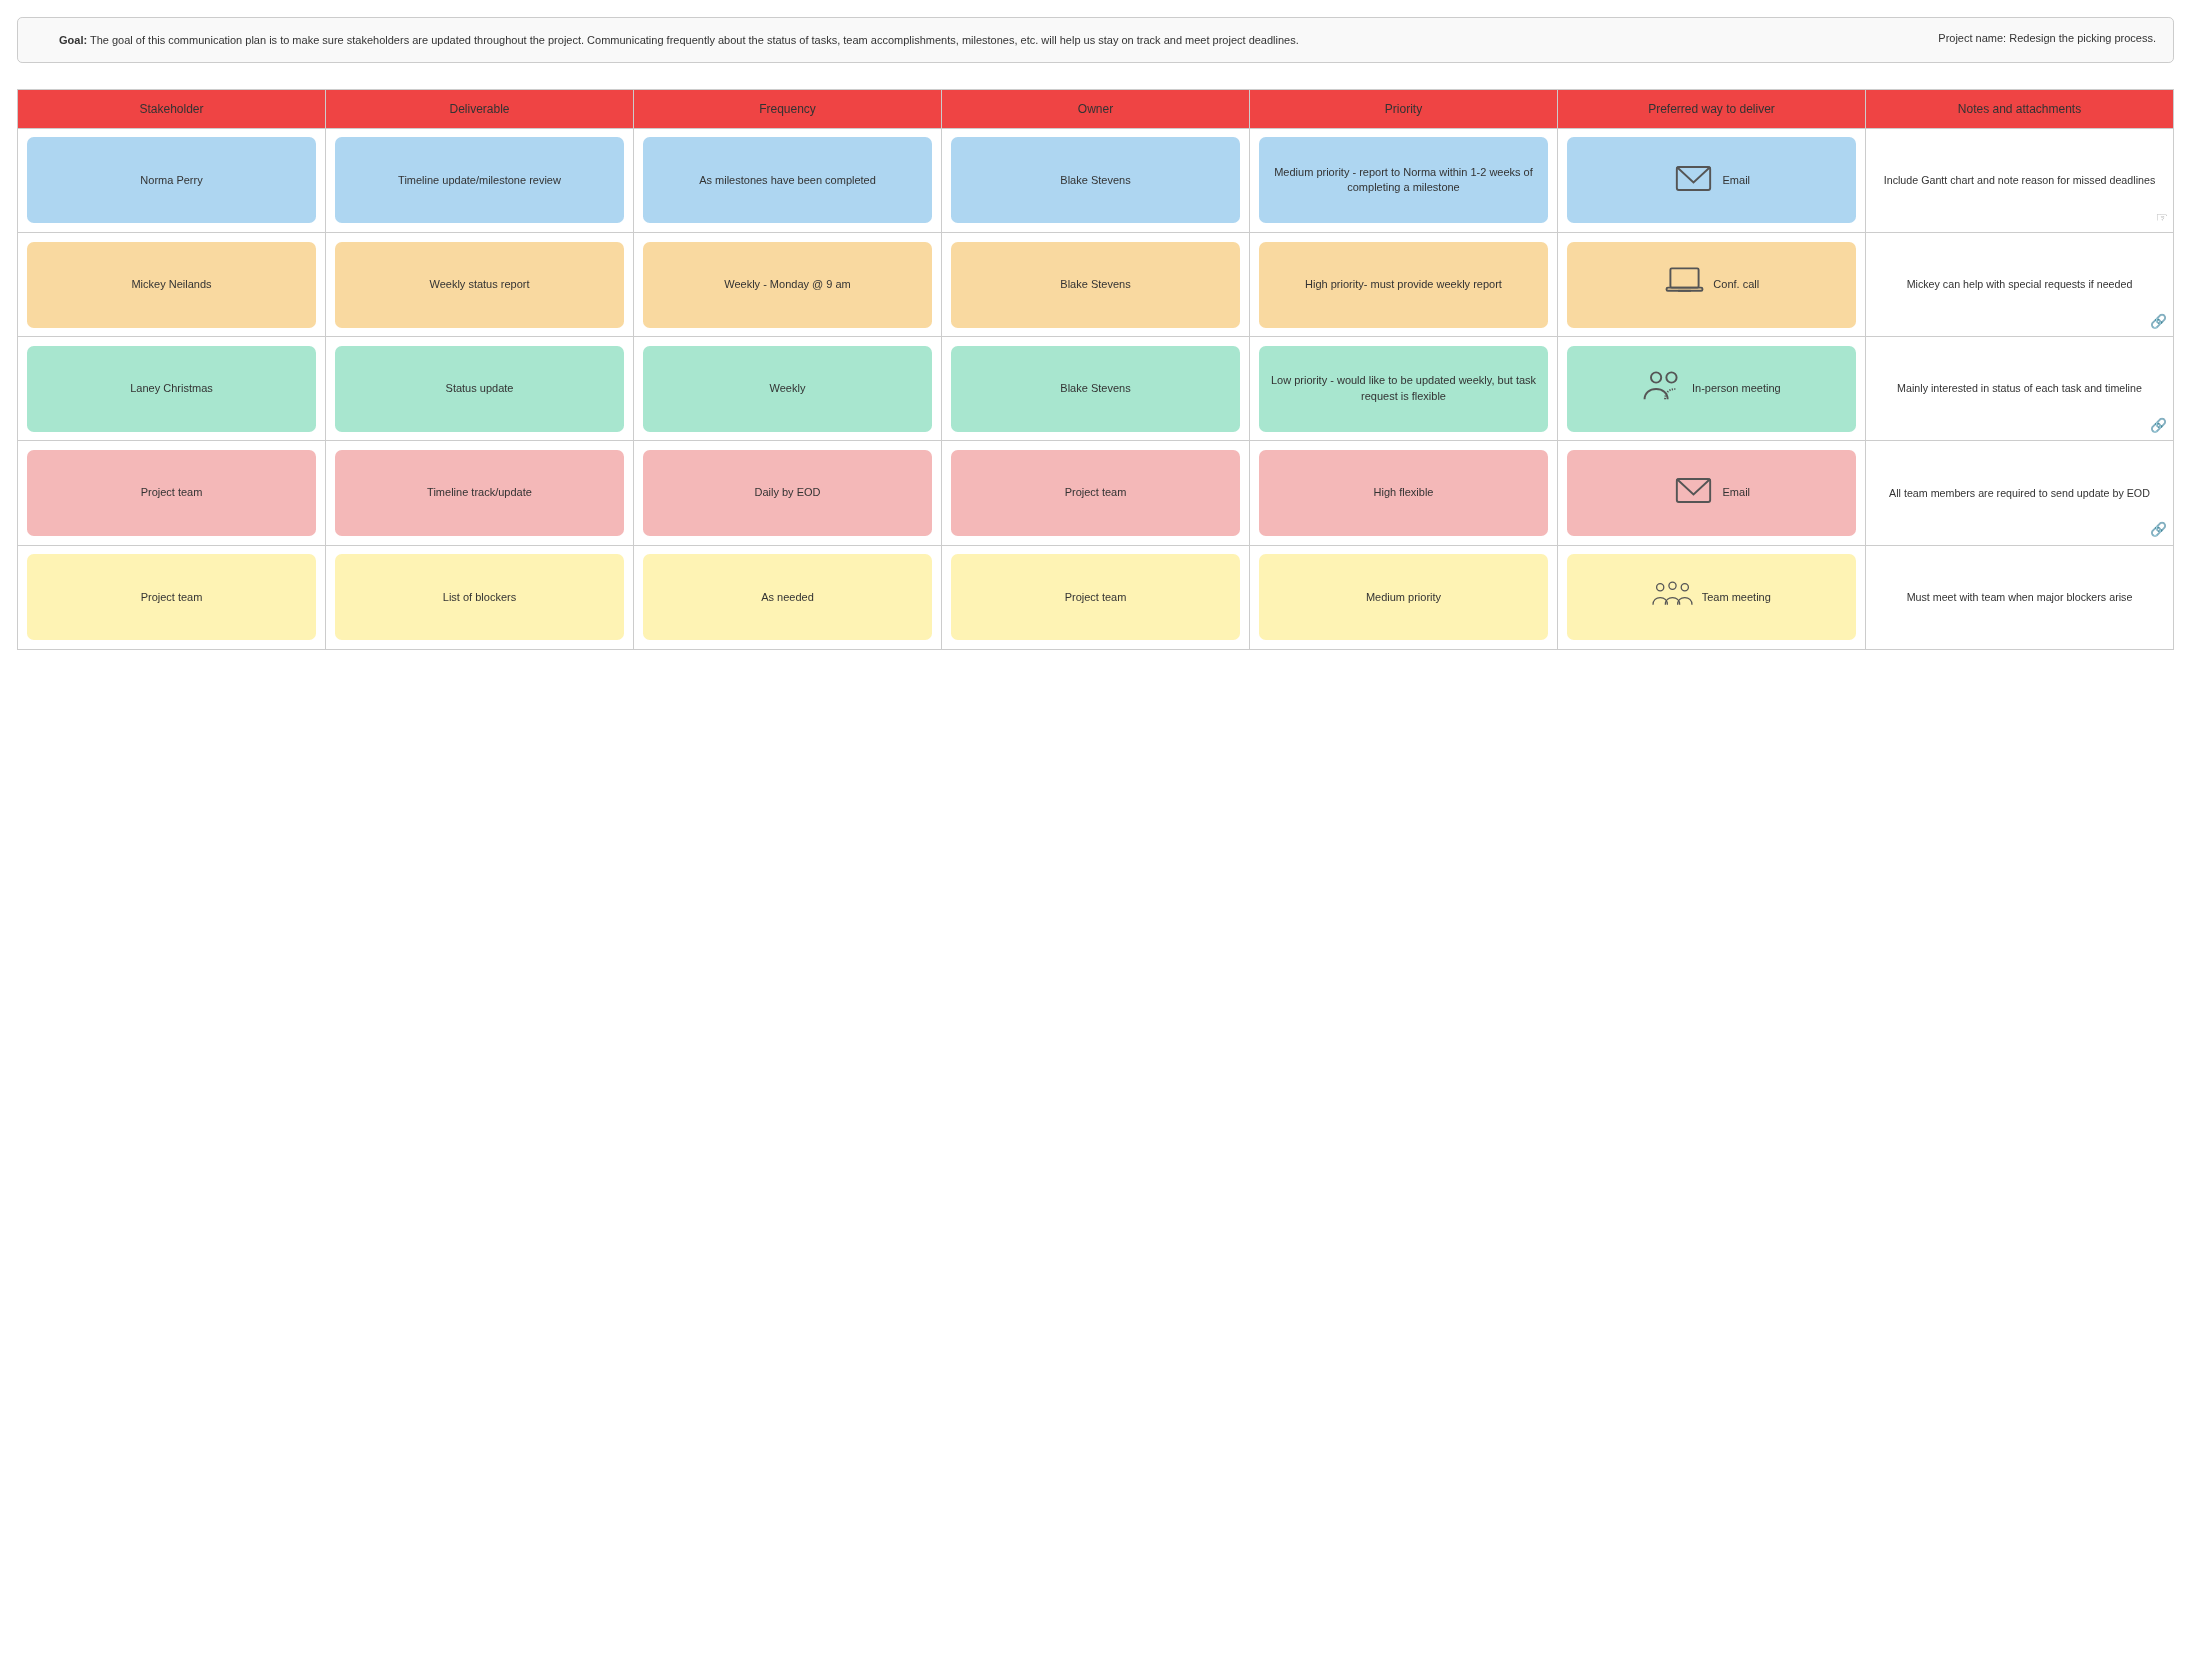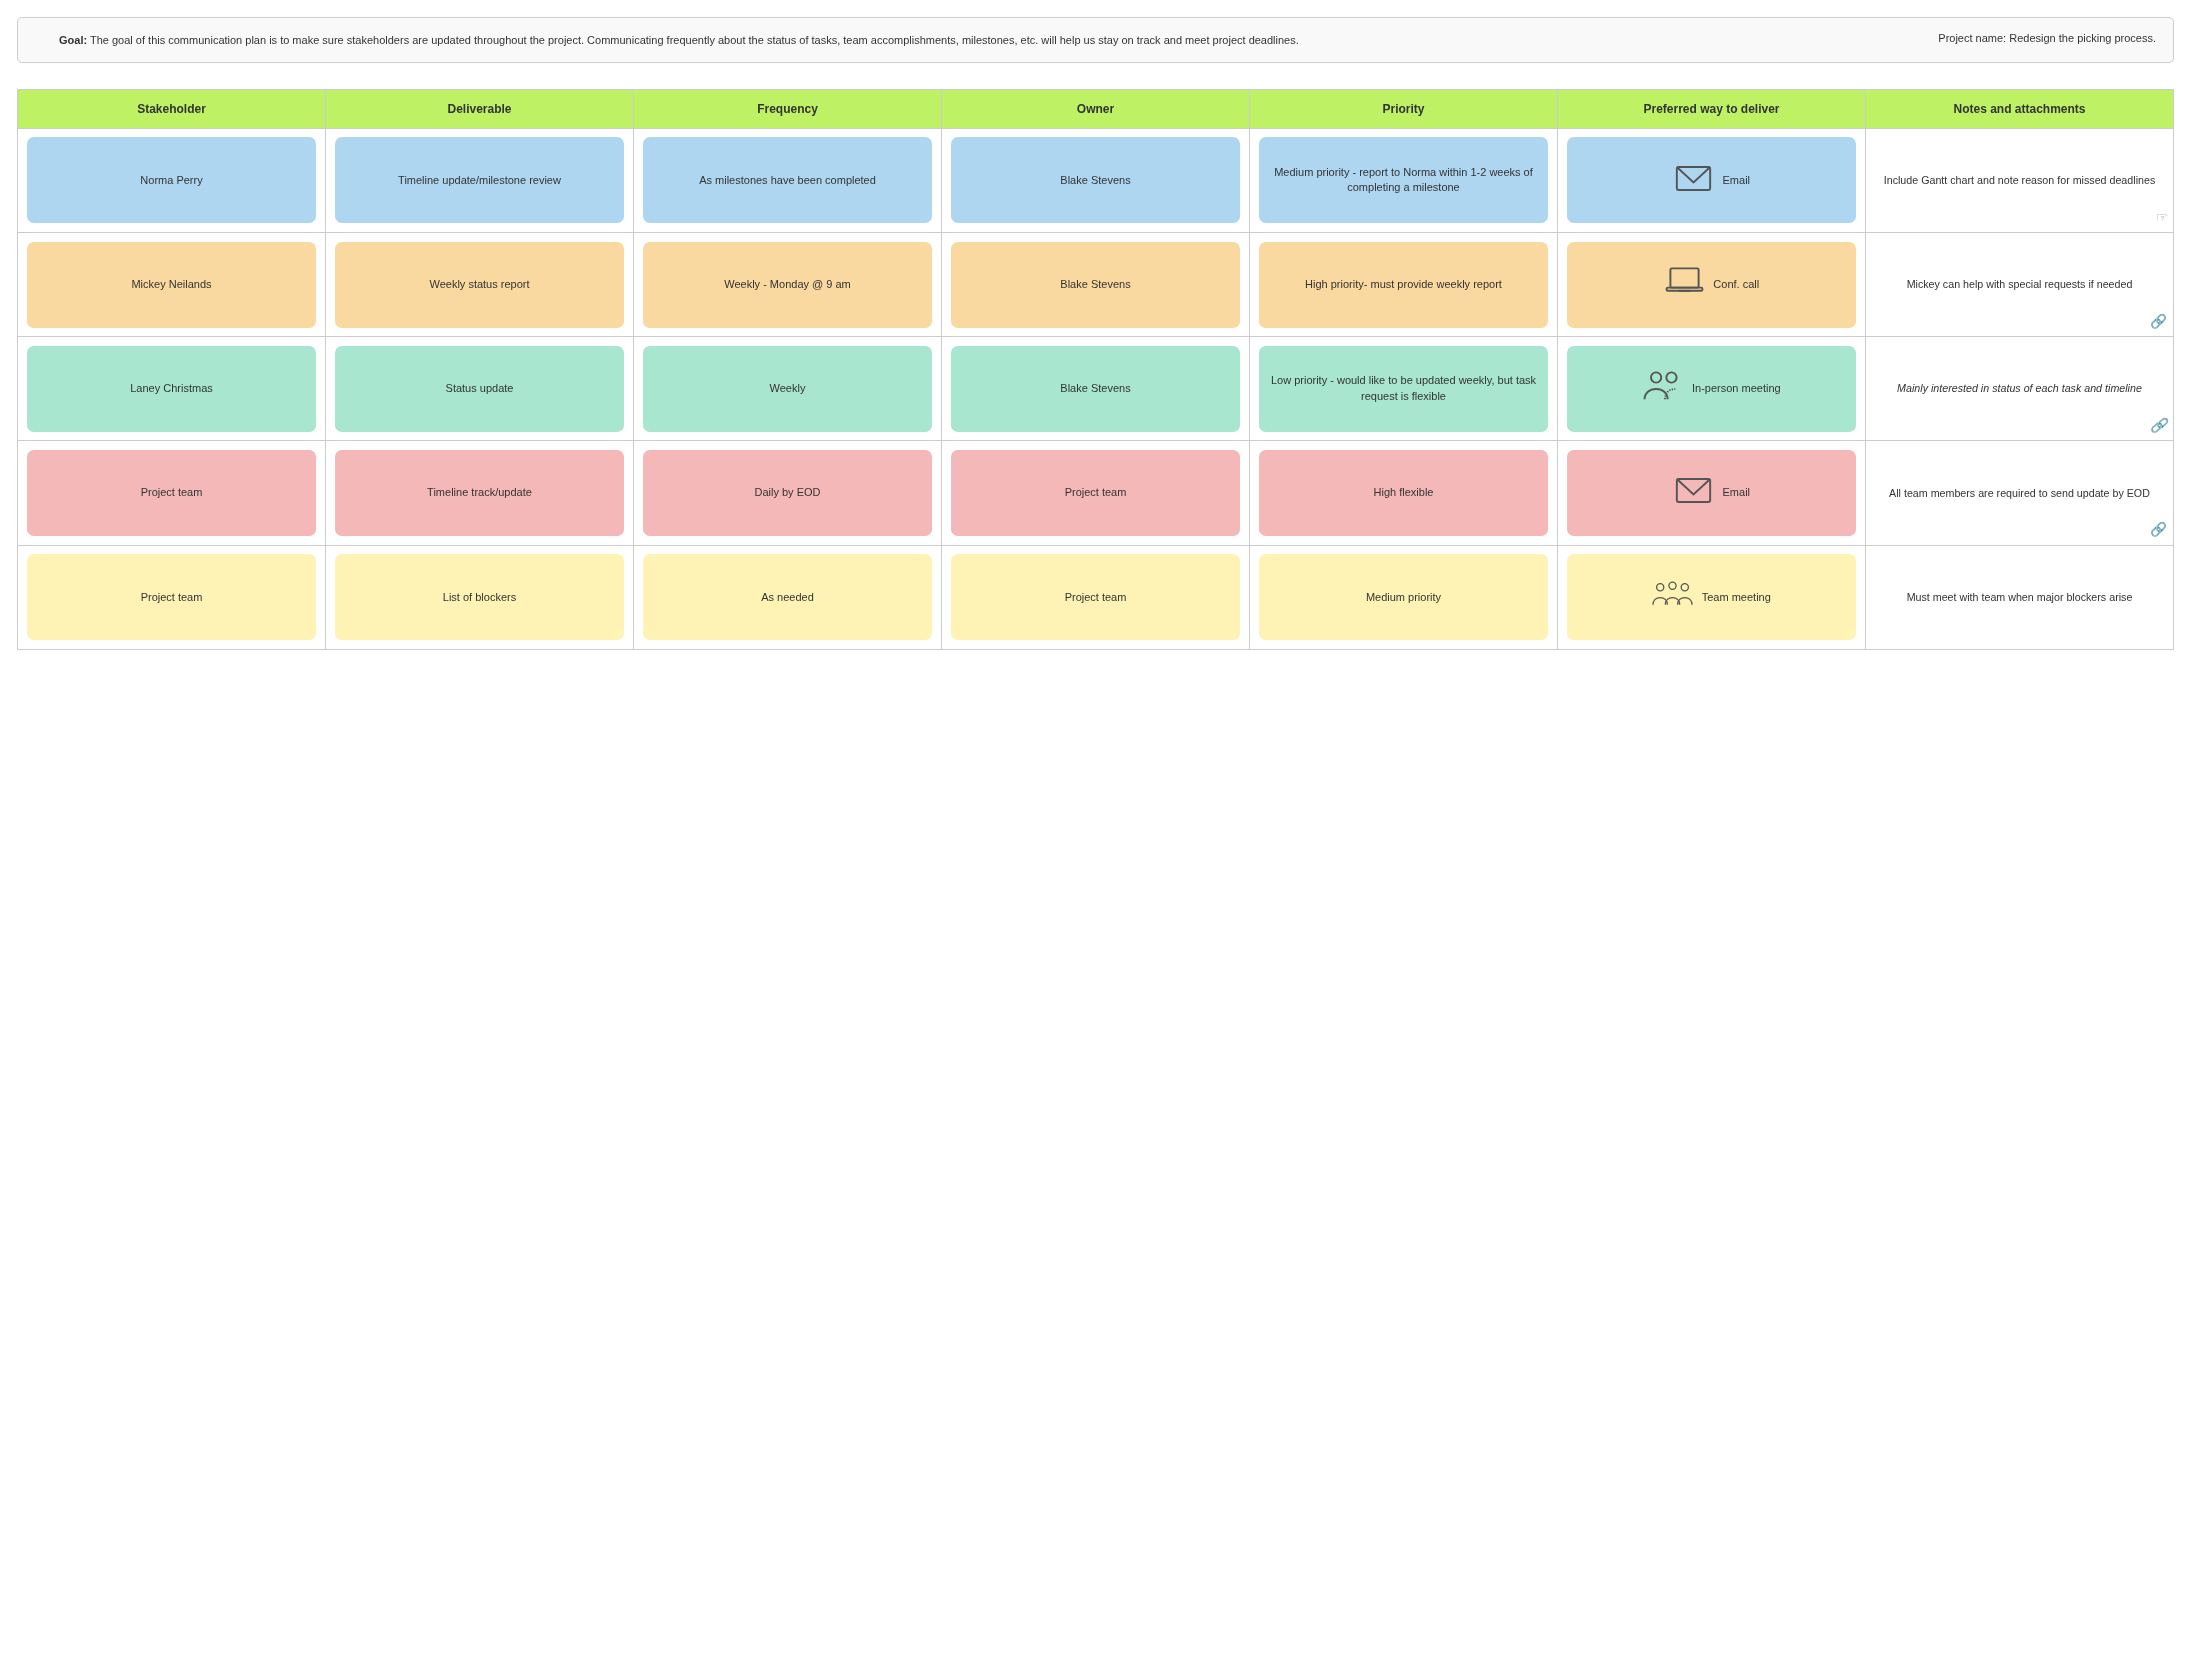--- a/index.html
+++ b/index.html
@@ -35,22 +35,22 @@
     table {
       width: 100%;
       border-collapse: collapse;
       table-layout: fixed;
     }
 
     th {
       border: 0.9px solid #ccc;
       padding: 12px 8.6px;
       text-align: center;
-      font-weight: bold;
-      background: #bef264;
+      font-weight: normal;
+      background: #ef4444;
       font-size: 12px;
       vertical-align: middle;
     }
 
     td {
       border: 0.9px solid #ccc;
       padding: 8.6px;
       text-align: center;
       vertical-align: middle;
     }
@@ -214,21 +214,21 @@
     <div class="cell-card delivery-card teal">
       <span><svg class="icon-svg" viewBox="0 0 64 64" fill="none" xmlns="http://www.w3.org/2000/svg">
     <circle cx="22" cy="18" r="8" stroke="#555" stroke-width="3" fill="none"></circle>
     <path d="M4 52c0-10 8-16 18-16s18 6 18 16" stroke="#555" stroke-width="3" fill="none"></path>
     <circle cx="46" cy="18" r="8" stroke="#555" stroke-width="3" fill="none"></circle>
     <path d="M36 52c0-10 6-16 16-16" stroke="#555" stroke-width="3" fill="none" stroke-dasharray="2 2"></path>
   </svg></span>
       <span class="delivery-label">In-person meeting</span>
     </div>
   </td>
-        <td class="notes-cell" style="position:relative;font-style:italic;">
+        <td class="notes-cell" style="position:relative;">
     Mainly interested in status of each task and timeline
     <span class="link-icon">🔗</span>
   </td>
       </tr>
       <tr>
         <td>
     <div class="cell-card pink">Project team</div>
   </td>
         <td>
     <div class="cell-card pink">Timeline track/update</div>

